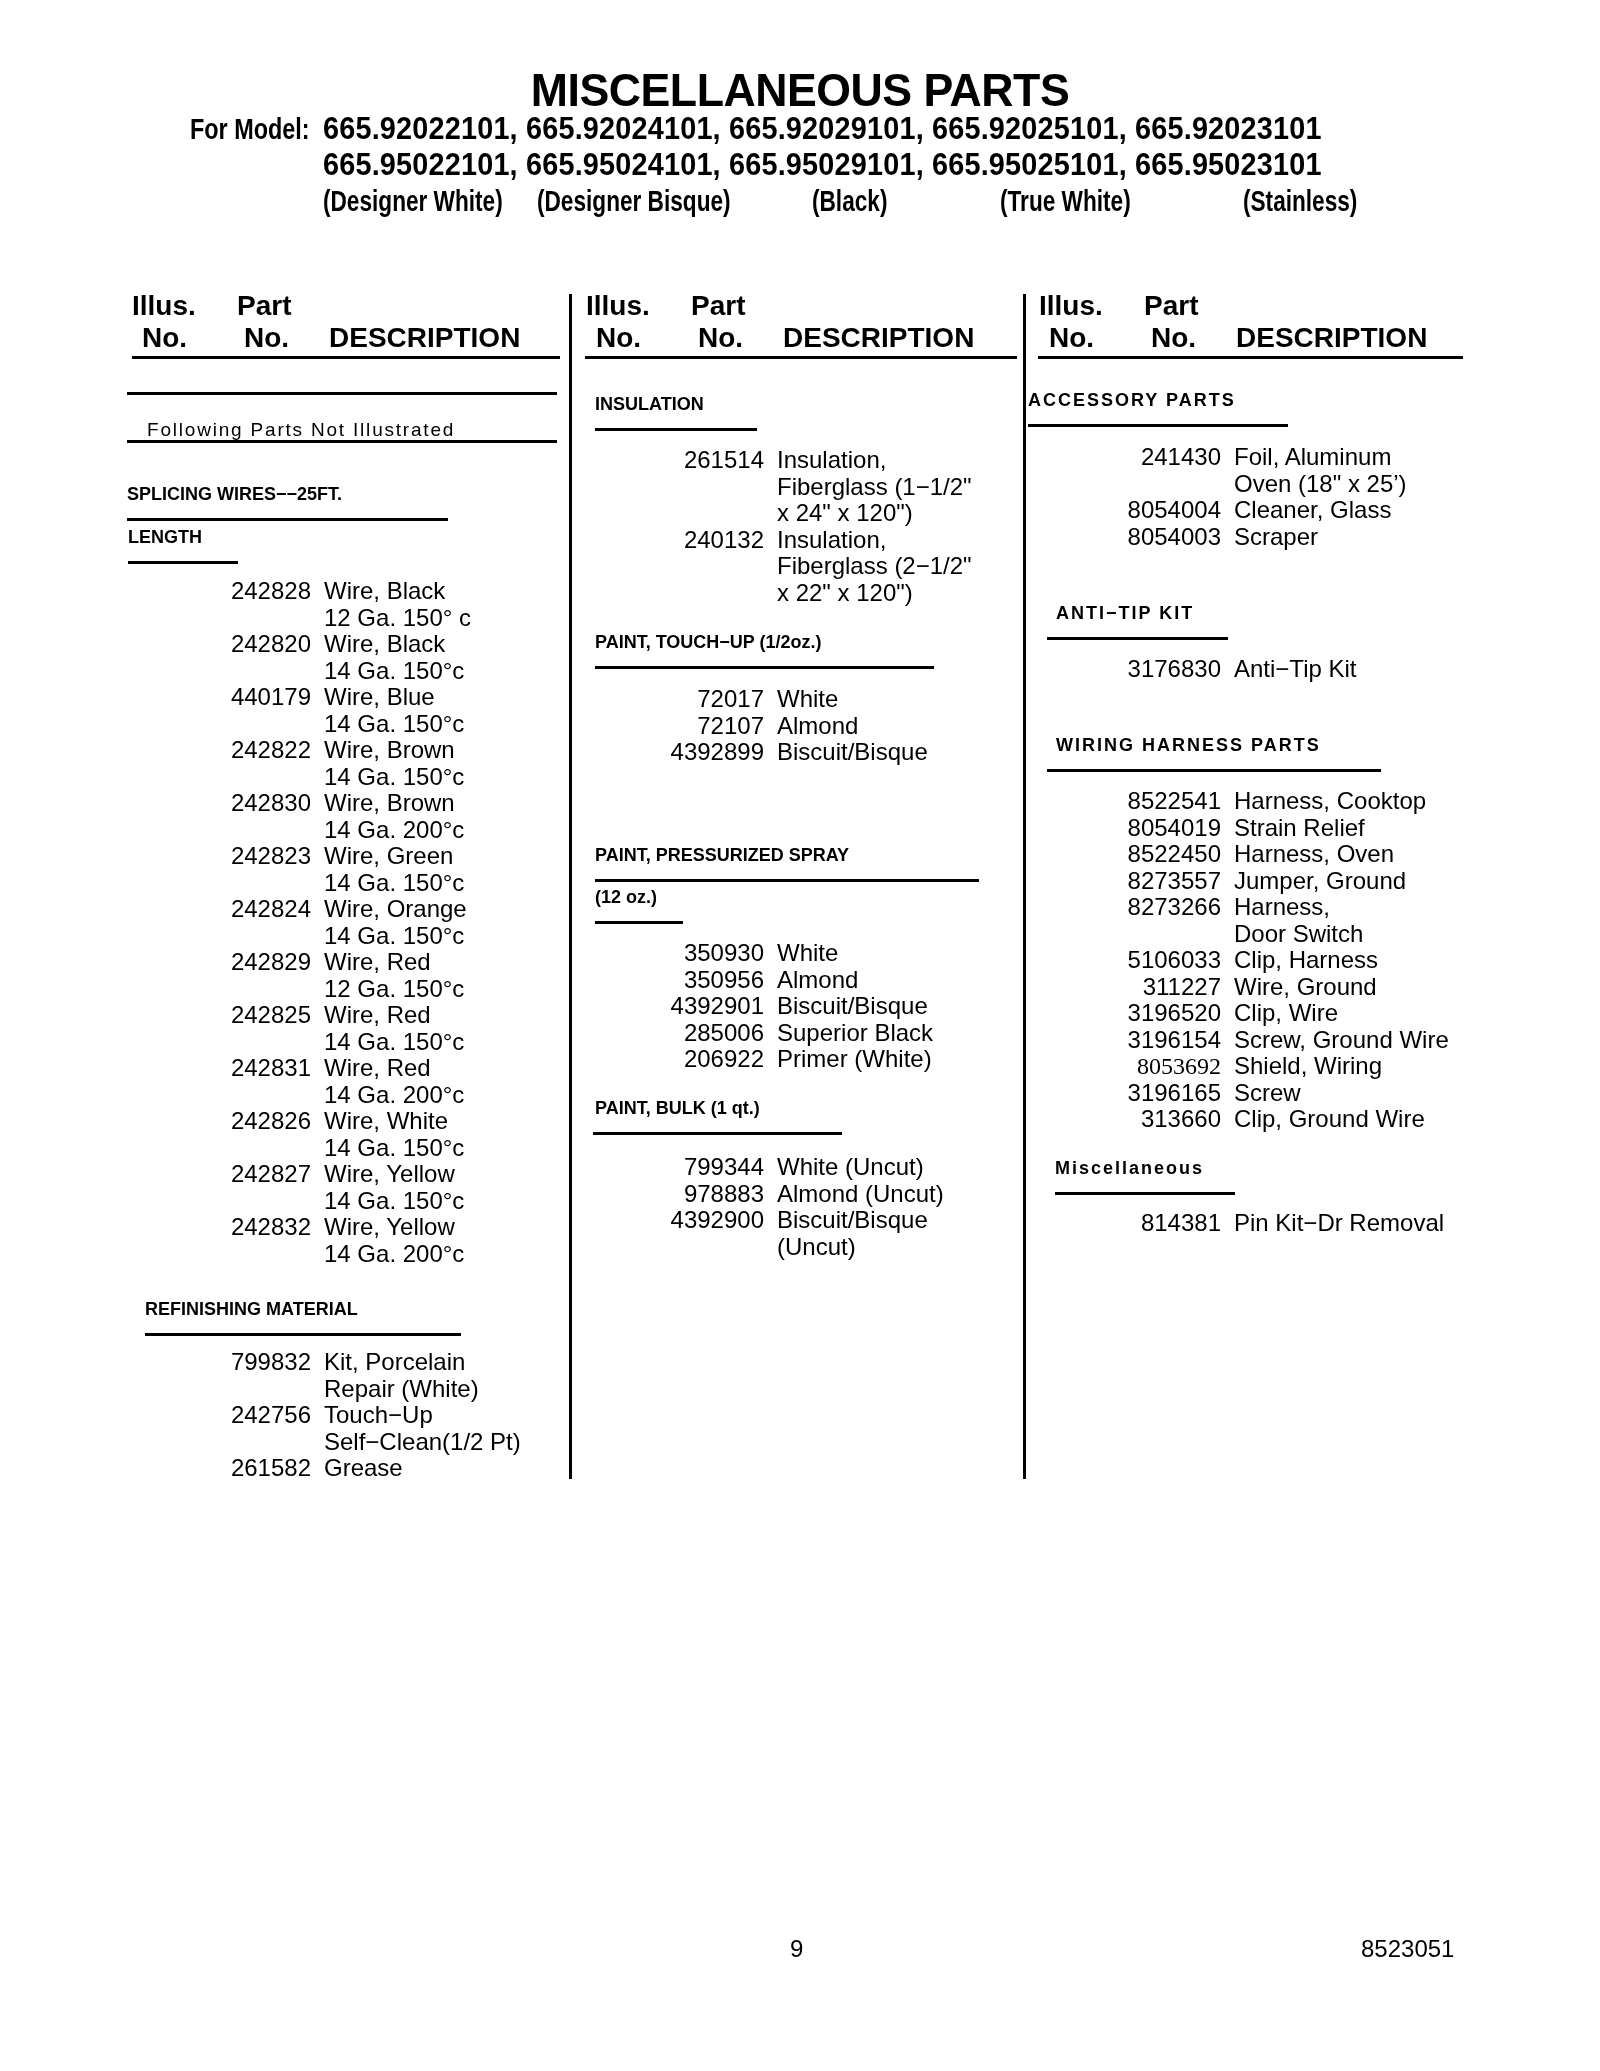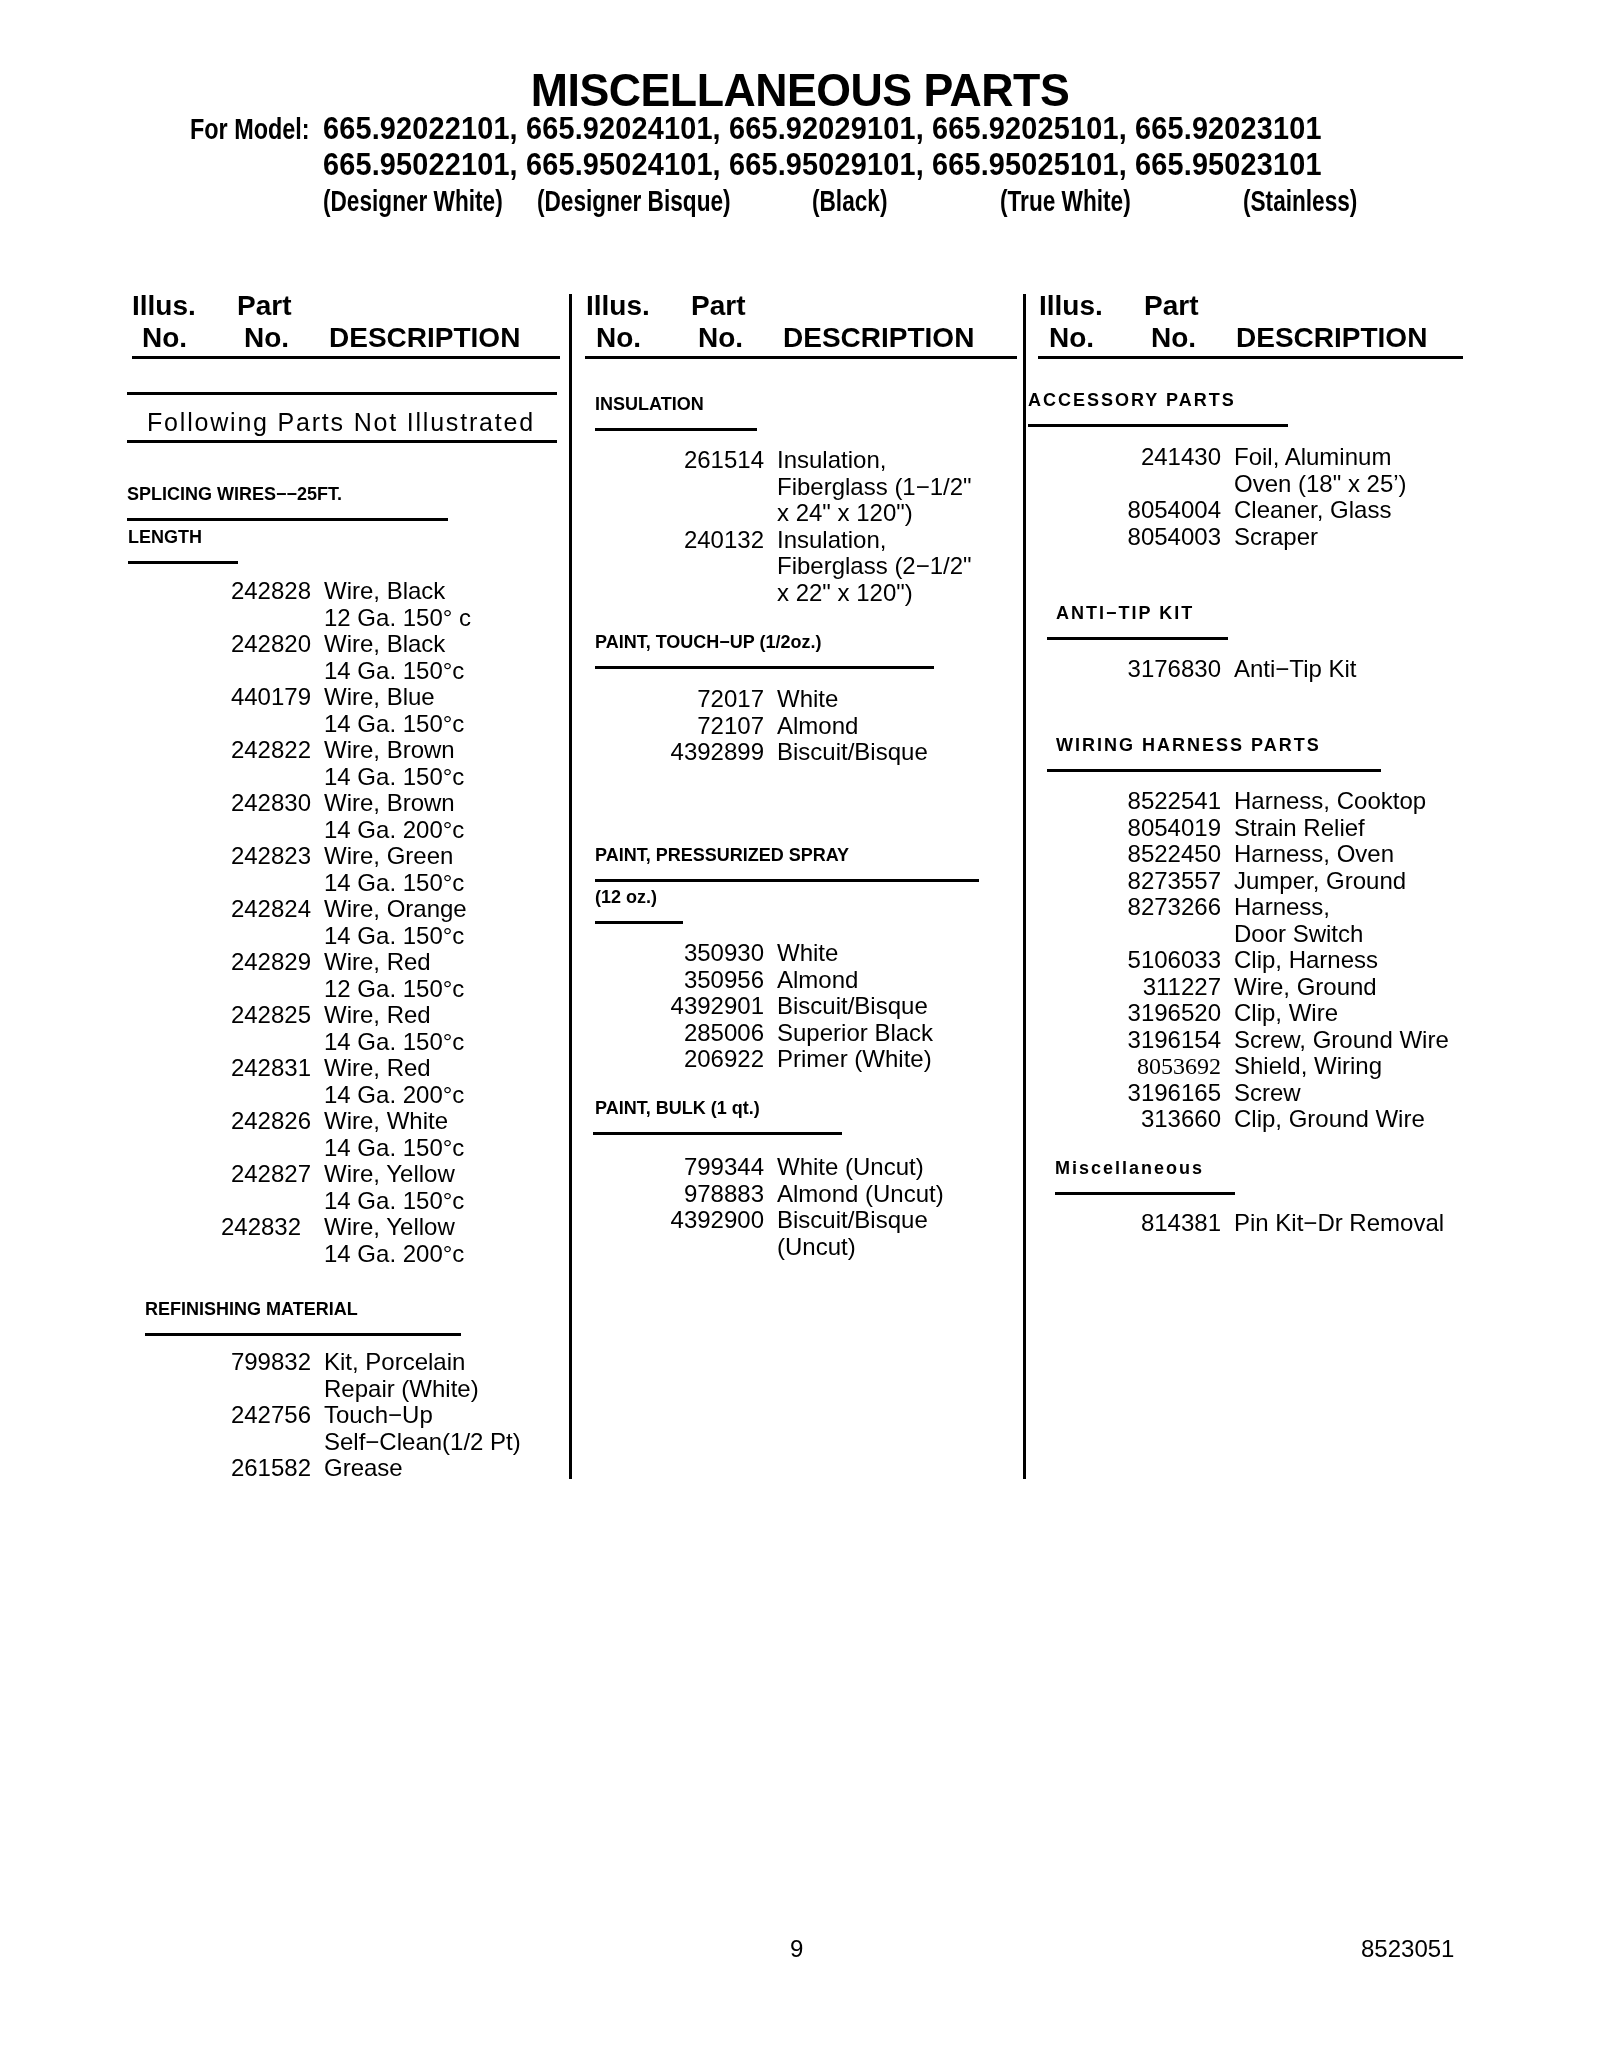--- a/index.html
+++ b/index.html
@@ -15,21 +15,21 @@
 
   .col-header { position: absolute; top: 290px; font-weight: bold; font-size: 28px; line-height: 32px; }
   .col-header .h-illus { position: absolute; left: 0; top: 0; }
   .col-header .h-part { position: absolute; left: 105px; top: 0; }
   .col-header .h-no1 { position: absolute; left: 10px; top: 32px; }
   .col-header .h-no2 { position: absolute; left: 112px; top: 32px; }
   .col-header .h-desc { position: absolute; left: 197px; top: 32px; }
   .col-header .h-rule { position: absolute; left: 0; top: 66px; height: 3px; background: #000; }
 
   .npi { position: absolute; left: 127px; top: 392px; width: 430px; height: 45px; border-top: 3px solid #000; border-bottom: 3px solid #000; }
-  .npi span { position: absolute; left: 20px; top: 13px; font-size: 25px; letter-spacing: 1.8px; }
+  .npi span { position: absolute; left: 20px; top: 24px; font-size: 19px; letter-spacing: 1.8px; }
 
   .section-head { position: absolute; font-weight: bold; font-size: 18px; white-space: nowrap; }
   .section-head .rule { position: absolute; left: 0; height: 3px; background: #000; }
   .section-head.spaced { letter-spacing: 2px; }
 
   .part-list { position: absolute; font-size: 24px; line-height: 26.5px; }
   .part-row { display: flex; }
   .part-no { text-align: right; flex: none; }
   .part-desc { flex: none; margin-left: 13px; white-space: pre-line; }
 
@@ -144,21 +144,21 @@
       <span class="part-no" style="width: 100px;">242826</span>
       <span class="part-desc">Wire, White
 14 Ga. 150°c</span>
     </div>
     <div class="part-row">
       <span class="part-no" style="width: 100px;">242827</span>
       <span class="part-desc">Wire, Yellow
 14 Ga. 150°c</span>
     </div>
     <div class="part-row">
-      <span class="part-no" style="width: 100px; text-align: center;">242832</span>
+      <span class="part-no" style="width: 100px;">242832</span>
       <span class="part-desc">Wire, Yellow
 14 Ga. 200°c</span>
     </div>
   </div>
 
 <div class="section-head" style="left:145px; top:1299px;">
   <span>REFINISHING MATERIAL</span>
   <div class="rule" style="top:34px; width:316px"></div>
 </div>
 <div class="part-list" style="left:211px; top:1349px;">

